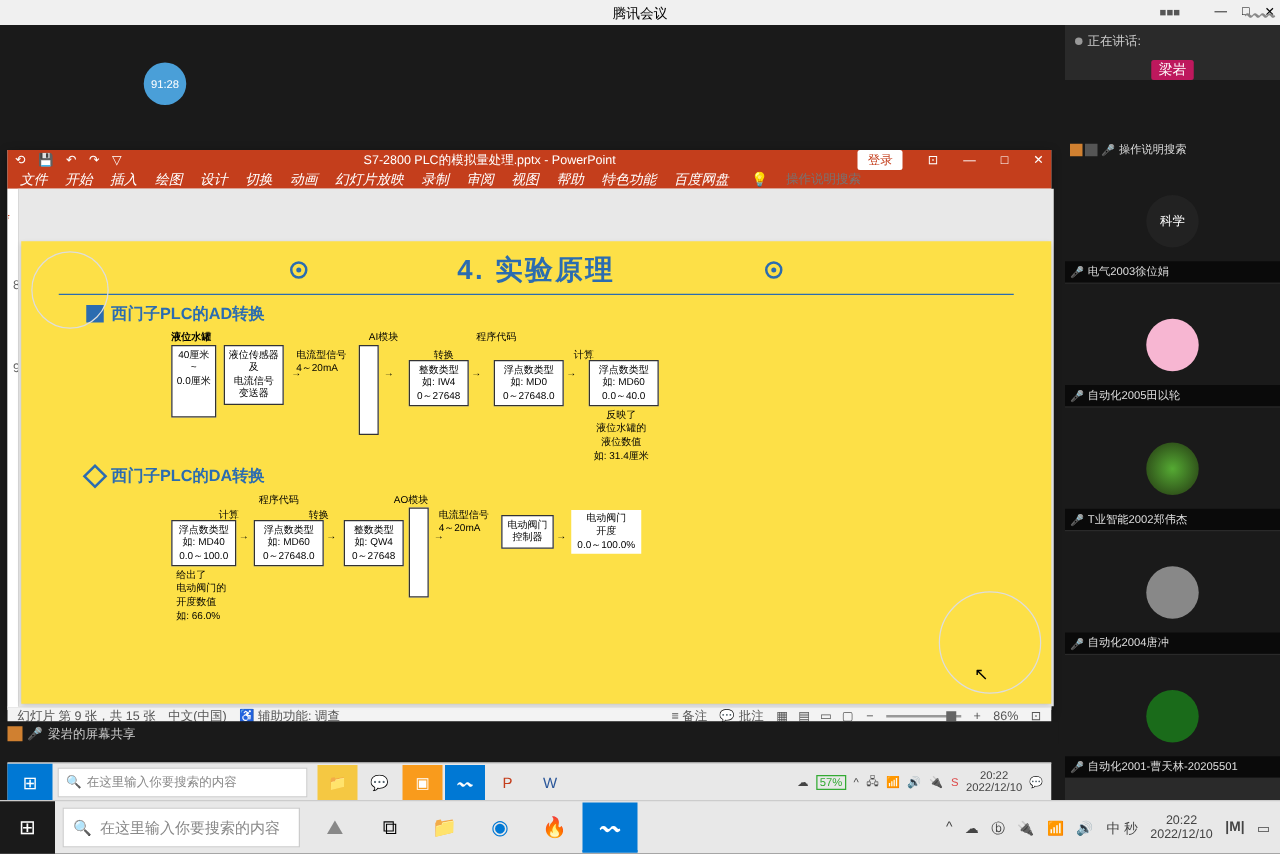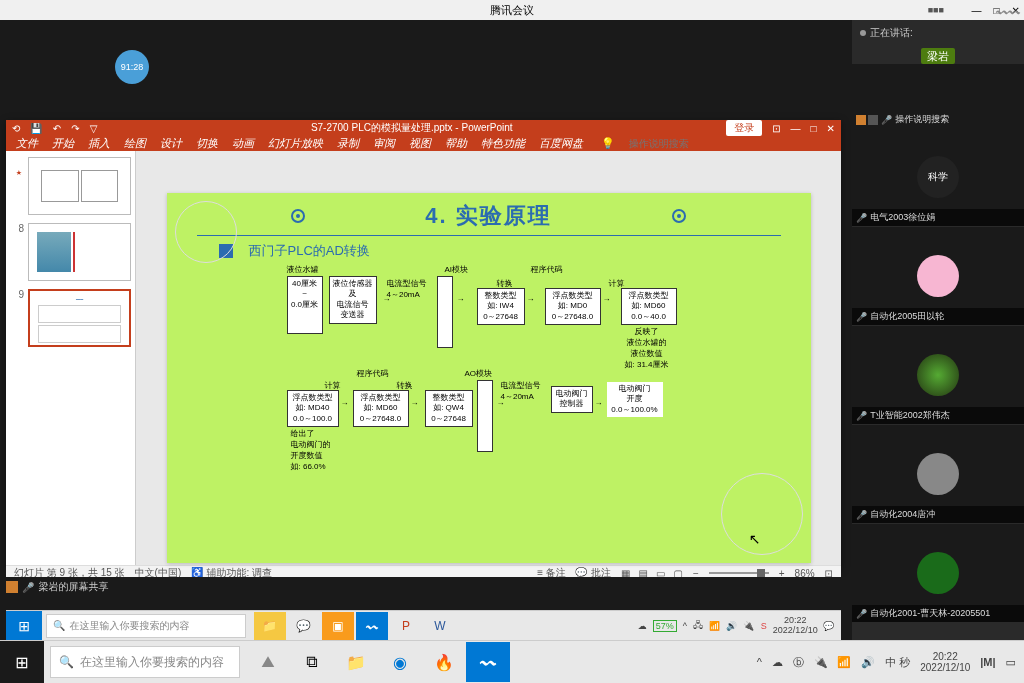--- a/index.html
+++ b/index.html
@@ -12,63 +12,63 @@
 
 
 .meeting-body { display: flex; height: 620px; }
 .meeting-main { flex: 1; background: #1a1a1a; position: relative; padding-top: 20px; }
 .timer-badge { position: absolute; top: 30px; left: 115px; width: 34px; height: 34px; border-radius: 50%; background: #4a9fd8; color: #fff; display: flex; align-items: center; justify-content: center; font-size: 9px; }
 
 
 .video-panel { width: 172px; background: #2a2a2a; display: flex; flex-direction: column; }
 .speaking-row { display:flex; align-items:center; padding: 6px 8px; font-size: 10px; color:#ccc; gap:4px;}
 .speaking-row .dot { width:6px;height:6px;border-radius:50%;background:#999;}
-.speaker-badge { background: #4d7c0f; color:#fff; padding:2px 6px; border-radius:2px; font-size:11px; margin:4px auto; width:fit-content;}
+.speaker-badge { background: #be185d; color:#fff; padding:2px 6px; border-radius:2px; font-size:11px; margin:4px auto; width:fit-content;}
 .participant { height: 98px; background: #1a1a1a; margin-bottom: 1px; position: relative; display:flex; align-items:center; justify-content:center; }
 .participant .avatar-circle { width: 42px; height: 42px; border-radius: 50%; background: #444; }
 .participant .name-bar { position: absolute; bottom: 0; left: 0; right: 0; background: rgba(0,0,0,.6); color: #ddd; font-size: 9px; padding: 2px 4px; display:flex; align-items:center; gap:3px;}
 .topcard { height:64px; background:#1a1a1a; position:relative; display:flex; align-items:flex-end;}
 .topcard .name-bar { position:absolute; bottom:0; left:0; right:0; font-size:9px; color:#ddd; padding:2px 4px; display:flex; align-items:center; gap:3px;}
 .topcard .icons { display:flex; gap:2px; }
 .topcard .icons span { width:10px;height:10px;background:#d08030;display:inline-block;}
 .topcard .icons span:nth-child(2){background:#555;}
 .wave-icons { position:absolute; top:2px; right:4px; color:#888; font-size:12px;}
 
 
 .ppt-window { position: absolute; top: 100px; left: 6px; width: 835px; height: 448px; background: #fff; display: flex; flex-direction: column; box-shadow: 0 2px 8px rgba(0,0,0,.4); }
 .ppt-titlebar { height: 24px; background: #c43e1c; display:flex; align-items:center; color:#fff; font-size: 10px; padding: 0 6px; }
 .ppt-titlebar .left-controls { display:flex; gap:10px; align-items:center;}
 .ppt-titlebar .doc-title { flex:1; text-align:center; }
-.ppt-titlebar .right-controls { display:flex; gap:10px; align-items:center;}
+.ppt-titlebar .right-controls { display:flex; gap:20px; align-items:center;}
 .ppt-titlebar .login-btn { background:#fff; color:#c43e1c; padding: 1px 8px; border-radius:2px; font-size:10px;}
 .ppt-ribbon { height: 22px; background: #c43e1c; display:flex; align-items:center; gap:14px; padding: 0 10px; color:#fff; font-size: 11px; }
 .ppt-ribbon .tab { cursor:pointer;font-style:italic; }
 .ppt-ribbon .bulb { color:#ffd54f; margin-left:4px;}
 .ppt-ribbon input { background:transparent; border:none; color:#fff; font-size:10px; width:80px;}
 
 .ppt-content { flex:1; display:flex; background:#e8e8e8; }
 .thumbs { width: 130px; background:#fff; border-right:1px solid #ccc; overflow-y:auto; padding: 6px 4px;}
 .thumb { display:flex; margin-bottom: 8px; gap:4px;}
 .thumb .num { width:14px; font-size:10px; color:#666; text-align:right; position:relative;}
 .thumb .star { font-size:7px; color:#c43e1c; position:absolute; top:12px; right:2px;}
 .thumb .mini { flex:1; height: 58px; background:#fff; border:1px solid #bbb; position:relative;}
 .thumb.selected .mini { border:2px solid #c43e1c; }
 .mini-content { position:absolute; inset:4px; font-size:4px; }
 
 .slide-area { flex:1; background:#e8e8e8; display:flex; align-items:flex-start; justify-content:center; padding: 2px; position:relative;}
-.slide { width: 644px; height: 370px; background:#bef264; box-shadow: 0 1px 4px rgba(0,0,0,.2); position:relative; overflow:hidden;margin-top:40px;}
+.slide { width: 824px; height: 370px; background:#fde047; box-shadow: 0 1px 4px rgba(0,0,0,.2); position:relative; overflow:hidden;margin-top:40px;}
 .slide-deco { position:absolute; inset:0; pointer-events:none;}
 .slide-deco::before { content:''; position:absolute; left:8px; top:8px; width:60px; height:60px; border:1px solid #ddd; border-radius:50%;}
 .slide-deco::after { content:''; position:absolute; right:8px; bottom:8px; width:80px; height:80px; border:1px solid #ddd; border-radius:50%;}
 .slide-title-row { display:flex; align-items:center; justify-content:center; padding: 8px 0 4px; gap:120px;}
 .dot-marker { width:14px; height:14px; border:2px solid #2b6cb0; border-radius:50%; position:relative;}
 .dot-marker::after { content:''; position:absolute; inset:3px; background:#2b6cb0; border-radius:50%;}
 .slide-title { color:#2b6cb0; font-size:22px; font-weight:bold; letter-spacing:2px;}
 .title-line { height:1px; background:#2b6cb0; margin: 0 30px 6px;}
-.section-hdr { display:flex; align-items:center; gap:16px; margin:4px 0 4px 52px; color:#2b6cb0; font-weight:normal; font-size:13px;}
+.section-hdr { display:flex; align-items:center; gap:6px; margin:4px 0 4px 52px; color:#2b6cb0; font-weight:bold; font-size:13px;}
 .section-hdr .hicon { width:14px; height:14px; background:#2b6cb0; }
 .diagram { margin-left: 120px; font-size:8px; position:relative; height:104px;}
 .dbox { position:absolute; border:1px solid #333; background:#fff; padding:2px 3px; text-align:center; line-height:1.3;}
 .dlabel { position:absolute; font-size:8px; }
 .arrow { position:absolute; font-size:8px; }
 
 .ppt-status { height:18px; background:#f3f3f3; border-top:1px solid #ddd; display:flex; align-items:center; font-size:10px; color:#555; padding:0 8px; gap:10px;}
 .ppt-status .spacer { flex:1;}
 .ppt-status .view-icons { display:flex; gap:8px; align-items:center;}
 .zoom-track { width:60px; height:2px; background:#999; position:relative;}
@@ -123,21 +123,21 @@
 
     <div class="ppt-window">
       <div class="ppt-titlebar">
         <div class="left-controls">
           <span>⟲</span>
           <span>💾</span>
           <span>↶</span>
           <span>↷</span>
           <span>▽</span>
         </div>
-        <div class="doc-title">S7-2700 PLC的模拟量处理.pptx - PowerPoint</div>
+        <div class="doc-title">S7-2800 PLC的模拟量处理.pptx - PowerPoint</div>
         <div class="right-controls">
           <span class="login-btn">登录</span>
           <span>⊡</span>
           <span>—</span>
           <span>□</span>
           <span>✕</span>
         </div>
       </div>
       <div class="ppt-ribbon">
         <span class="tab">文件</span>
@@ -198,21 +198,21 @@
               <div class="slide-title">4. 实验原理</div>
               <div class="dot-marker"></div>
             </div>
             <div class="title-line"></div>
 
             <div class="section-hdr">
                 <div class="hicon"></div>
                 <span>西门子PLC的AD转换</span>
               </div>
             <div class="diagram">
-              <div class="dlabel" style="left:0;top:0;">液位水罐</div>
+              <div class="dlabel" style="left:0;top:0;font-weight:bold;">液位水罐</div>
               <div class="dbox" style="left:0;top:12px;width:36px;height:58px;white-space:pre-line;">40厘米
 ~
 0.0厘米</div>
               <div class="dbox" style="left:42px;top:12px;width:48px;white-space:pre-line;">液位传感器
 及
 电流信号
 变送器</div>
               <div class="dlabel" style="left:100px;top:14px;white-space:pre-line;">电流型信号
 4～20mA</div>
               <div class="arrow" style="left:96px;top:30px;">→</div>
@@ -232,20 +232,24 @@
               <div class="arrow" style="left:316px;top:30px;">→</div>
               <div class="dbox" style="left:334px;top:24px;width:56px;white-space:pre-line;">浮点数类型
 如: MD60
 0.0～40.0</div>
               <div class="dlabel" style="left:338px;top:62px;white-space:pre-line;text-align:center;">反映了
 液位水罐的
 液位数值
 如: 31.4厘米</div>
             </div>
 
+            <div class="section-hdr">
+                <div class="hicon" style="transform:rotate(45deg);background:none;border:2px solid #2b6cb0;"></div>
+                <span>西门子PLC的DA转换</span>
+              </div>
             <div class="diagram" style="height:112px;">
               <div class="dlabel" style="left:70px;top:0;">程序代码</div>
               <div class="dlabel" style="left:38px;top:12px;">计算</div>
               <div class="dbox" style="left:0;top:22px;width:52px;white-space:pre-line;">浮点数类型
 如: MD40
 0.0～100.0</div>
               <div class="arrow" style="left:54px;top:30px;">→</div>
               <div class="dbox" style="left:66px;top:22px;width:56px;white-space:pre-line;">浮点数类型
 如: MD60
 0～27648.0</div>

